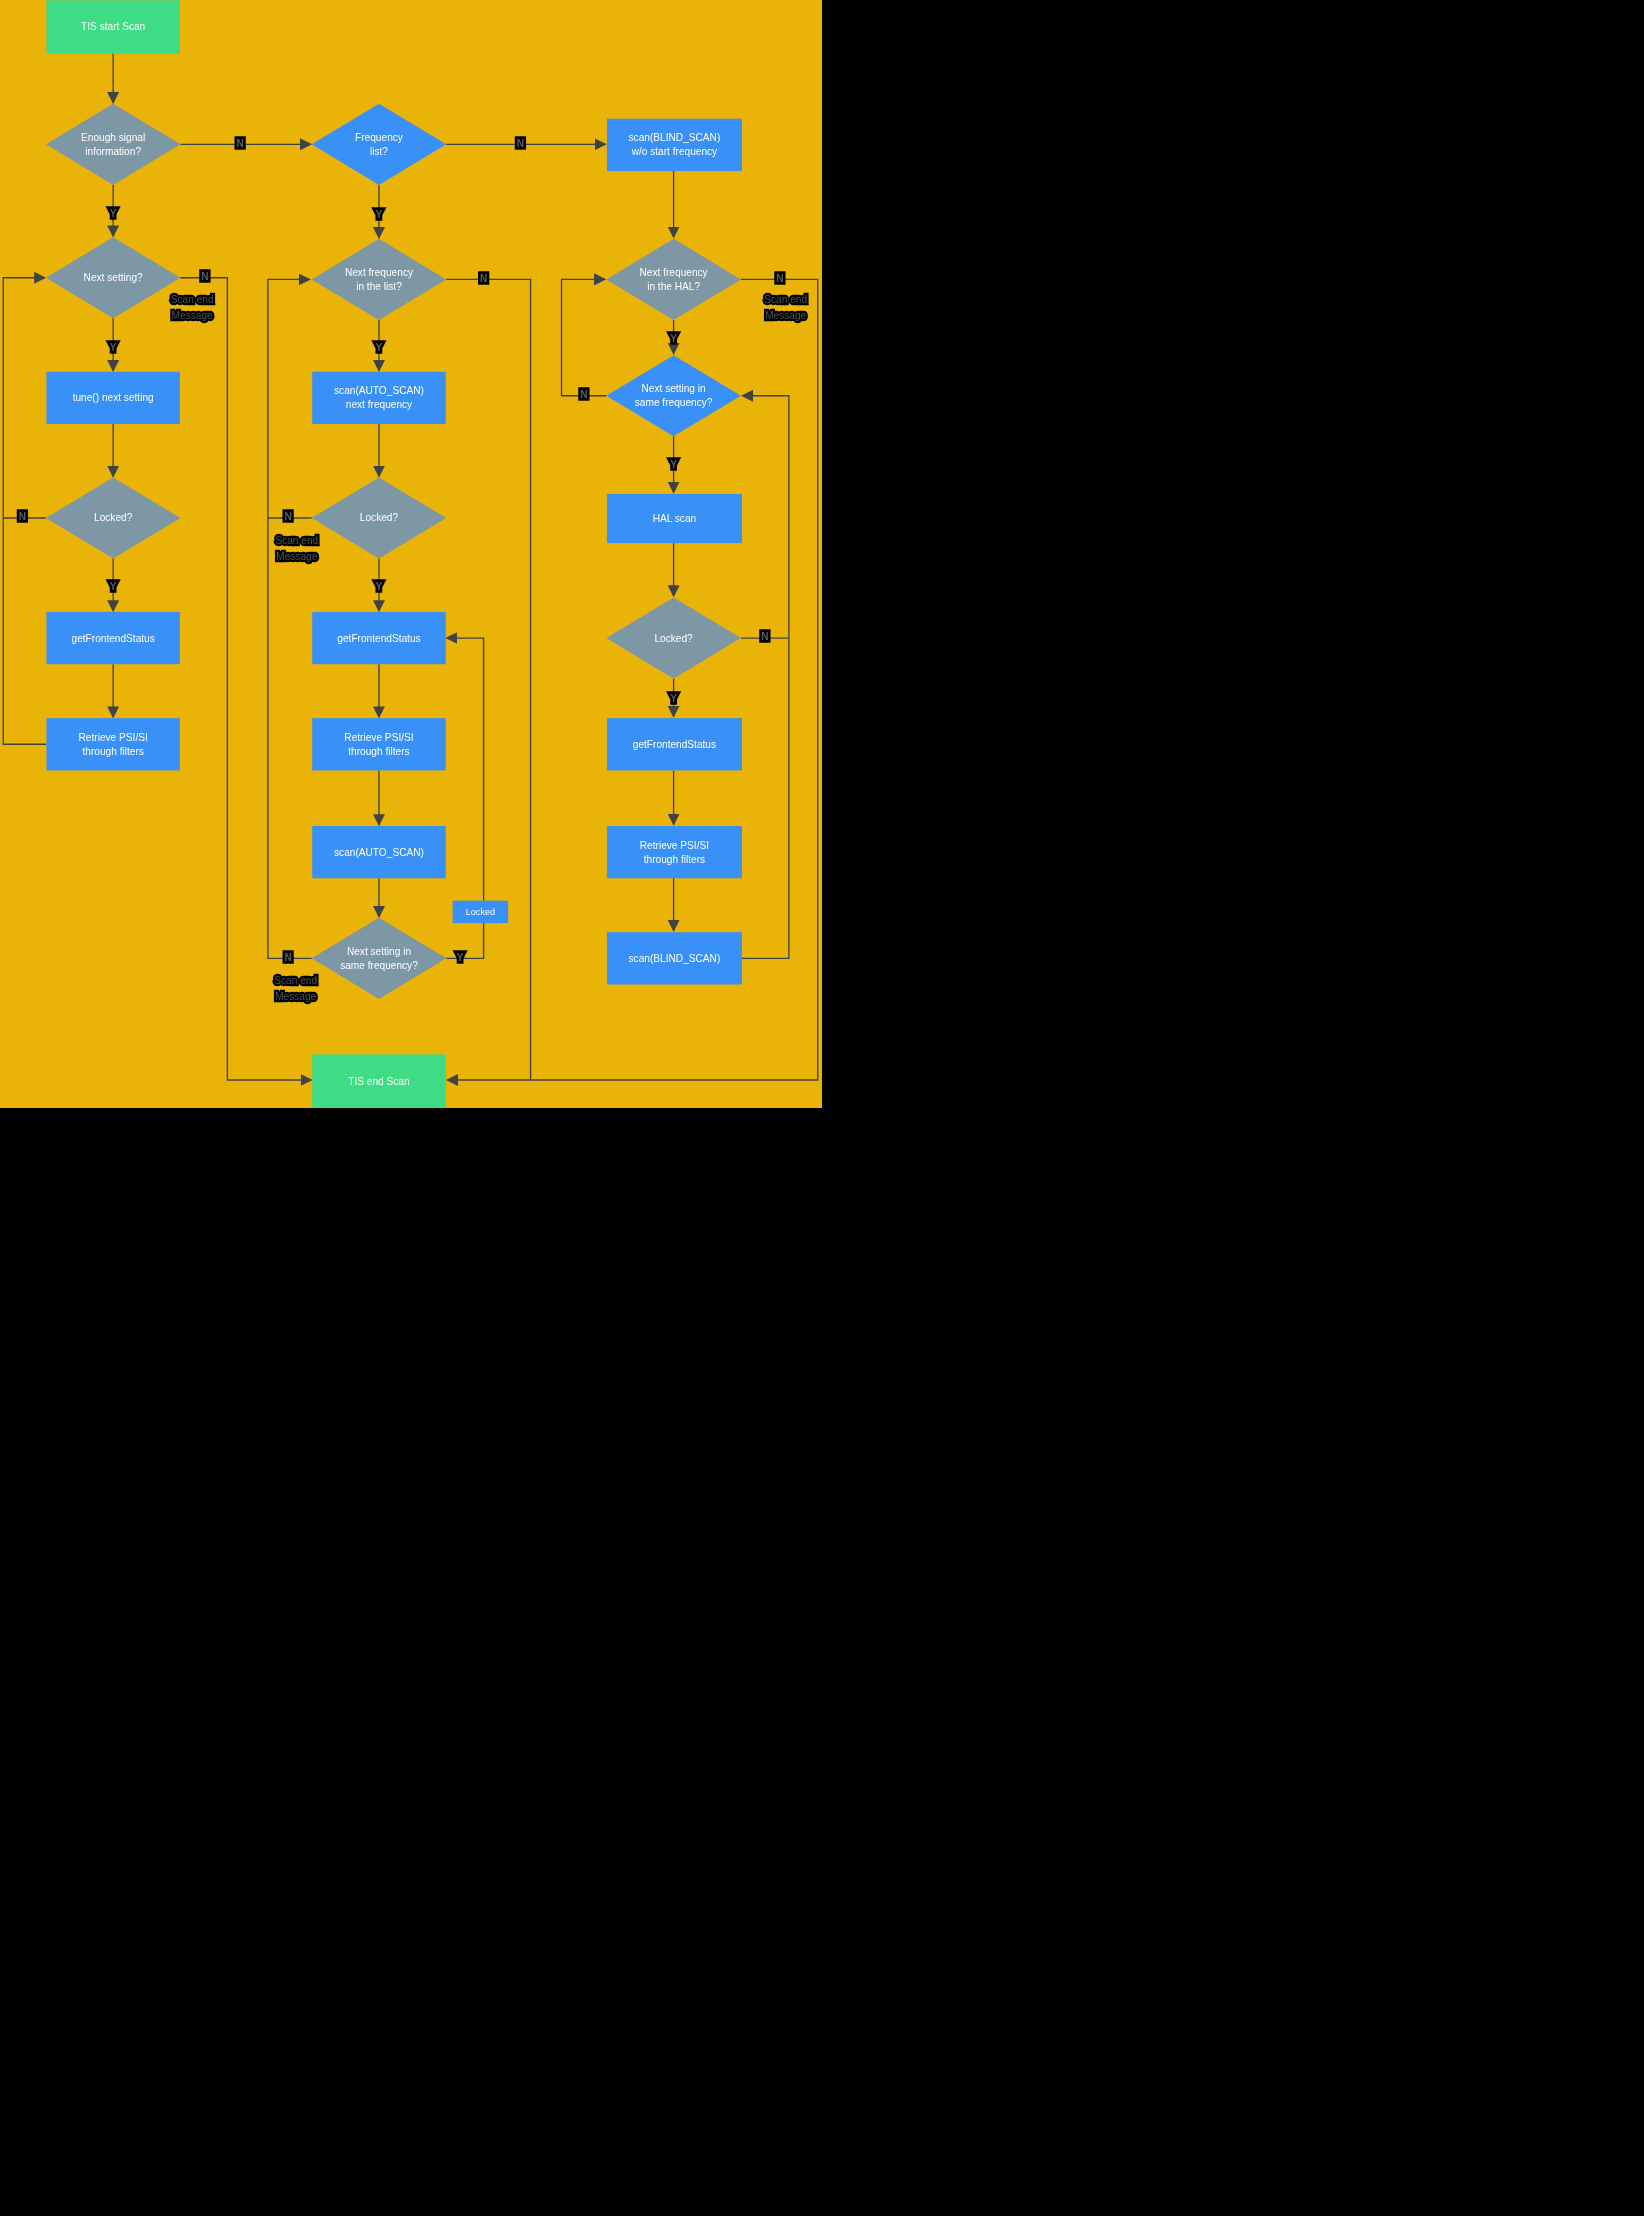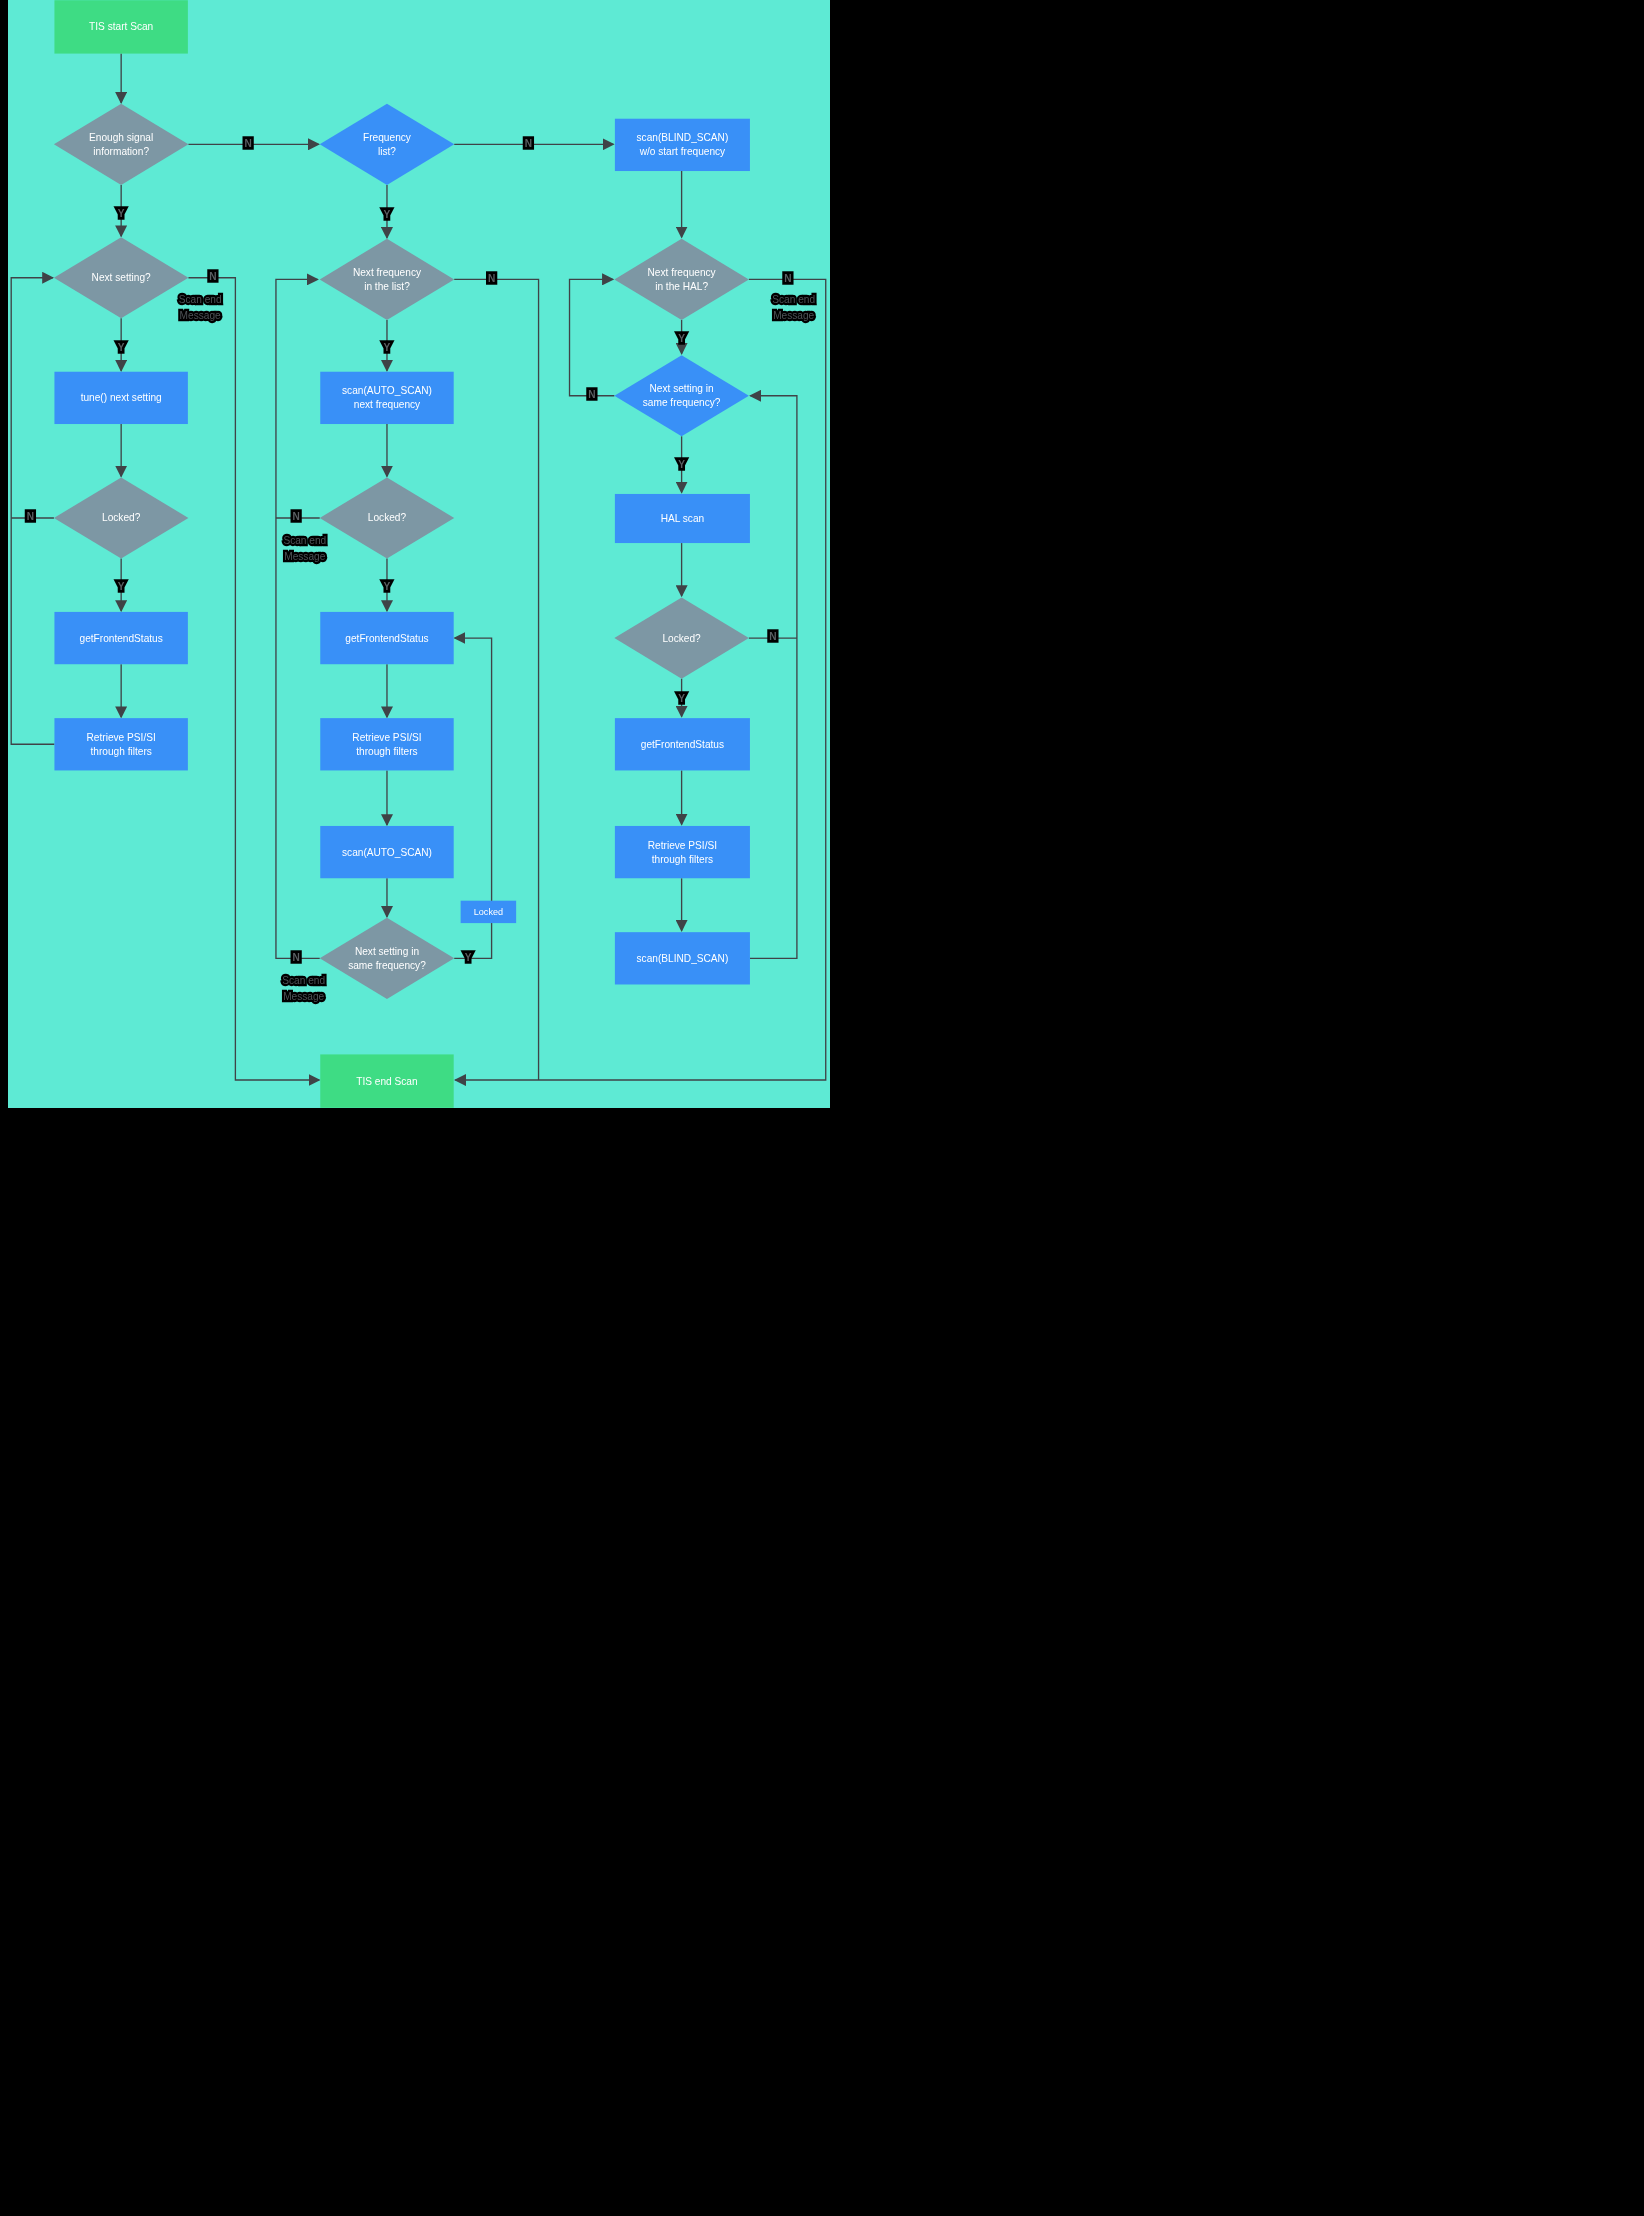--- a/index.html
+++ b/index.html
@@ -1,17 +1,17 @@
 <!DOCTYPE html>
 <html style="font-size:8.5px"><head>
 <meta charset="utf-8">
 <style>
   html,body{margin:0;padding:0;background:#000;}
-  #stage{position:relative;width:822px;height:1108px;background:#5eead4;overflow:hidden;
-         font-family:"Liberation Sans", sans-serif;margin-left:8px;}
+  #stage{position:relative;width:822px;height:1108px;background:#eab308;overflow:hidden;
+         font-family:"Liberation Sans", sans-serif;}
   svg{position:absolute;left:0;top:0;}
   svg text{font-family:"Liberation Sans", sans-serif;}
   .node-text{fill:#ffffff;font-size:19px;}
   .node-text-small{fill:#ffffff;font-size:17px;}
   .yn-label{font-size:19px;font-weight:bold;paint-order:stroke;stroke:#000;stroke-width:10px;}
   .msg-label{font-size:19px;paint-order:stroke;stroke:#000;stroke-width:8px;}
 </style>
 </head>
 <body>
 

